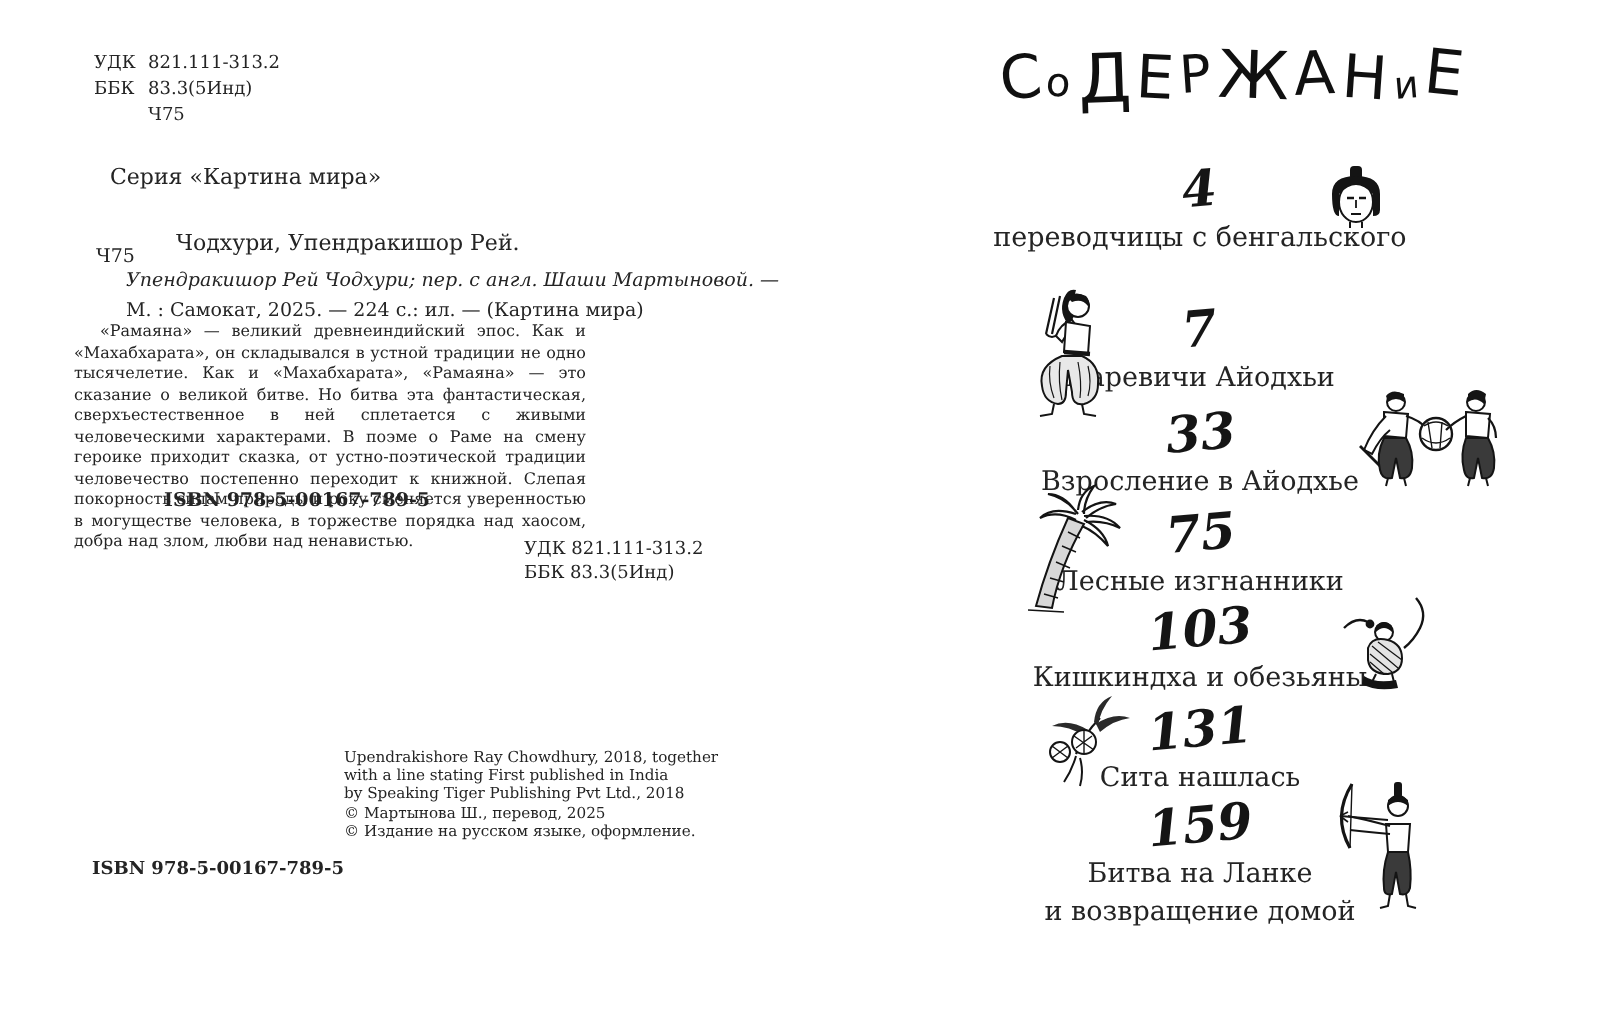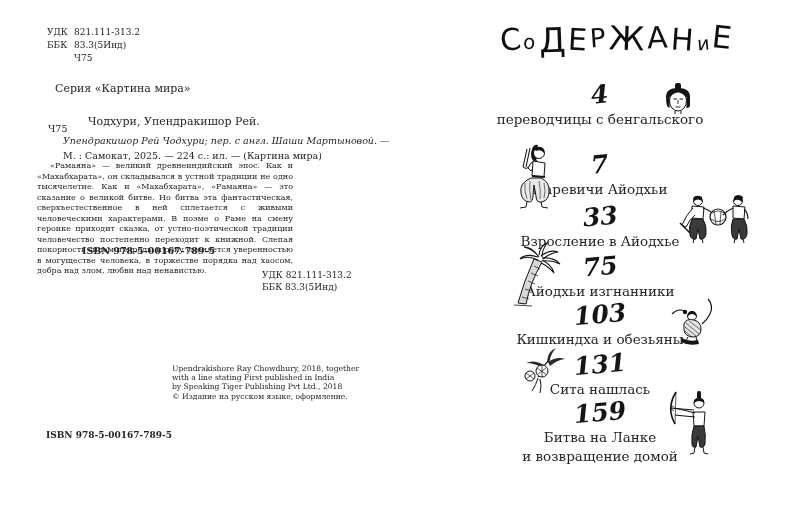--- a/index.html
+++ b/index.html
@@ -21,21 +21,21 @@
   .bib-l1{left:83px; top:123px; font-size:9.5px; white-space:nowrap;}
   .bib-l2{left:63px; top:134.5px; font-size:9.5px; white-space:nowrap;font-style:italic;}
   .bib-l3{left:63px; top:150px; font-size:9.5px; white-space:nowrap;}
 
   .annotation{
     left:37px; top:161px; width:256px; font-size:8px; line-height:10.5px;
     text-align:justify; text-indent:13px;
   }
   .isbn-mid{left:82px; top:245px; font-size:9.5px; font-weight:bold; white-space:nowrap;}
   .cat-bottom{left:262px; top:270px; font-size:9px; line-height:11.5px; white-space:nowrap;}
-  .colophon{left:172px; top:364px; font-size:7.6px; line-height:9.2px; white-space:nowrap;}
+  .colophon{left:172px; top:374px; font-size:7.6px; line-height:9.2px; white-space:nowrap;}
   .colophon .indent{padding-left:7px;}
   .isbn-bottom{left:46px; top:430px; font-size:9px; font-weight:bold; white-space:nowrap;}
 
   
   .toc-title{
     left:498px; top:18px; width:224px; text-align:center; white-space:nowrap;
   }
   .toc-title .lt{
     display:inline-block; font-family:"DejaVu Sans",sans-serif; font-weight:400;
     font-size:30px; color:#101010; margin:0 1.5px;
@@ -88,20 +88,21 @@
 
   <div class="abs cat-bottom">
     <div>УДК 821.111-313.2</div>
     <div>ББК 83.3(5Инд)</div>
   </div>
 
   <div class="abs colophon">
     <div>Upendrakishore Ray Chowdhury, 2018, together</div>
     <div>with a line stating First published in India</div>
     <div>by Speaking Tiger Publishing Pvt Ltd., 2018</div>
+    <div>© Мартынова Ш., перевод, 2025</div>
     <div>© Издание на русском языке, оформление.</div>
   </div>
 
   <div class="abs isbn-bottom">ISBN 978-5-00167-789-5</div>
 
   <div class="abs toc-title"><span class="lt lt0">С</span><span class="lt lt1">о</span><span class="lt lt2">Д</span><span class="lt lt3">Е</span><span class="lt lt4">Р</span><span class="lt lt5">Ж</span><span class="lt lt6">А</span><span class="lt lt7">Н</span><span class="lt lt8">и</span><span class="lt lt9">Е</span></div>
 
   <div class="abs entry" style="top:80px">
     <div class="pg-num"><span>4</span></div>
     <div class="t-line">переводчицы с бенгальского</div>
@@ -161,21 +162,21 @@
       <path d="M57 13 L69 14 L68 26 L57 25 Z" fill="#fff" stroke="#141414" stroke-width="1"></path>
       <path d="M57 15 Q51 18 47 22" stroke="#141414" stroke-width="1.1" fill="none"></path>
       <path d="M68 16 Q72 20 72 26" stroke="#141414" stroke-width="1.1" fill="none"></path>
       <path d="M57 26 Q54 34 56 42 Q57 47 61 46 L63 36 L65 46 Q70 47 71 41 Q72 33 68 26 Z" fill="#3a3a3a" stroke="#141414" stroke-width="1"></path>
       <path d="M59 46 L58 50 M67 46 L68 50" stroke="#141414" stroke-width="1"></path>
     </svg>
   </div>
 
   <div class="abs entry" style="top:252px">
     <div class="pg-num"><span>75</span></div>
-    <div class="t-line">Айодхьи изгнанники</div>
+    <div class="t-line">Лесные изгнанники</div>
   </div>
   <div class="icon" style="left:504px; top:241px">
     <svg width="62" height="66" viewBox="0 0 62 66">
       <path d="M14 62 Q20 40 30 18 L38 21 Q26 42 22 63 Z" fill="#d8d8d8" stroke="#141414" stroke-width="1"></path>
       <path d="M18 56 L25 58 M21 48 L28 50 M24 40 L31 43 M27 32 L34 35 M30 25 L36 28" stroke="#141414" stroke-width="0.7"></path>
       <path d="M34 16 Q22 12 16 18 Q24 14 34 19" fill="none" stroke="#141414" stroke-width="1.1"></path>
       <path d="M34 15 Q28 6 20 6 Q29 8 35 16" fill="none" stroke="#141414" stroke-width="1.1"></path>
       <path d="M35 14 Q36 5 43 2 Q38 9 38 16" fill="none" stroke="#141414" stroke-width="1.1"></path>
       <path d="M37 15 Q46 8 54 11 Q46 12 39 18" fill="none" stroke="#141414" stroke-width="1.1"></path>
       <path d="M38 17 Q50 16 56 23 Q48 19 39 20" fill="none" stroke="#141414" stroke-width="1.1"></path>

